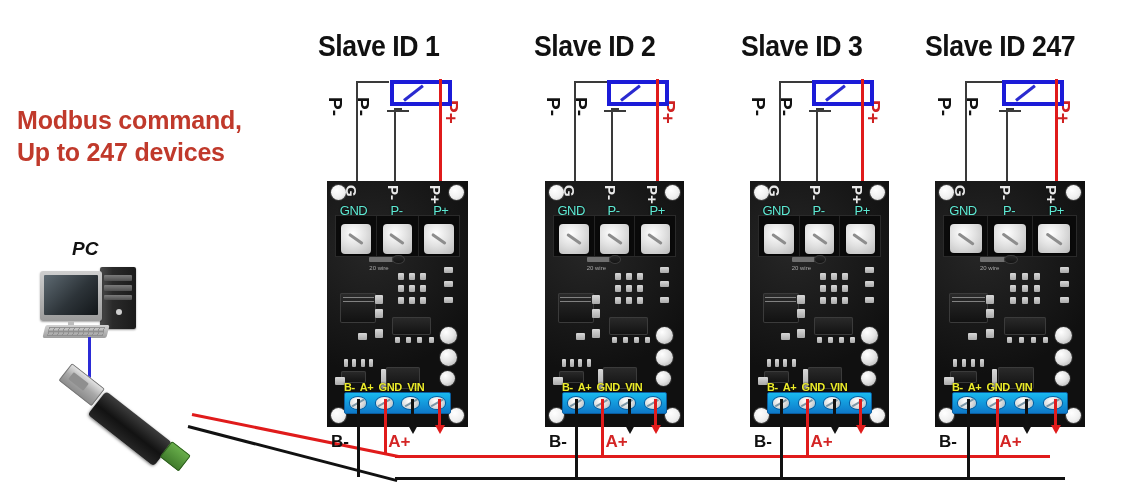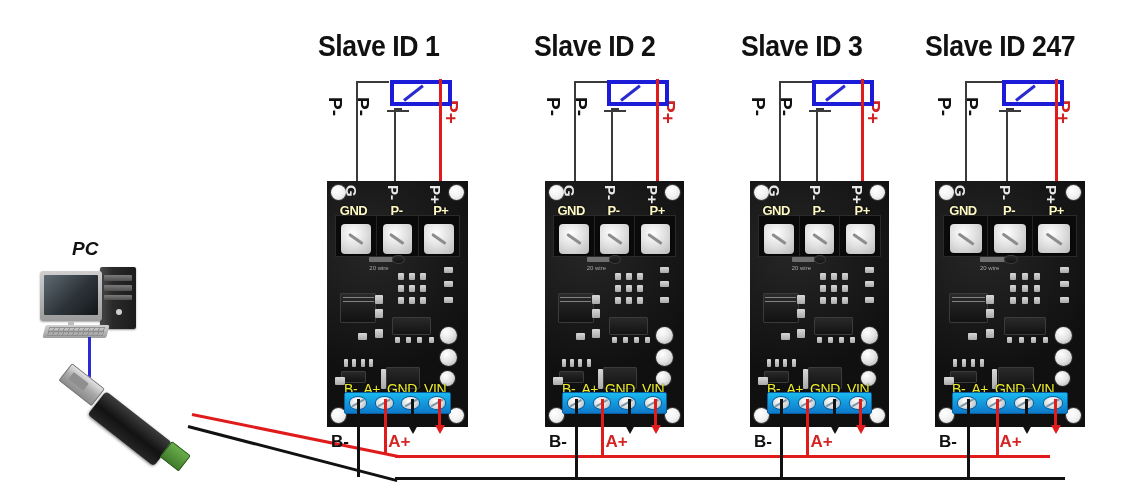--- a/index.html
+++ b/index.html
@@ -42,38 +42,38 @@
   .term-top{position:absolute;background:#0a0a0a;border:1px solid #2a2a2a;
             display:flex;box-sizing:border-box;}
   .term-cell{flex:1;position:relative;display:flex;align-items:flex-end;
              justify-content:center;border-right:1px solid #242424;}
   .term-cell:last-child{border-right:none;}
   .screw{width:74%;height:74%;margin-bottom:6%;border-radius:4px;
          background:radial-gradient(circle at 40% 32%,#fff 0%,#e2e2e2 45%,#b9b9b9 100%);
          position:relative;box-shadow:0 1px 2px rgba(0,0,0,.7);}
   .screw:after{content:"";position:absolute;left:50%;top:50%;width:58%;height:3px;
                background:#8d8d8d;transform:translate(-50%,-50%) rotate(35deg);border-radius:2px;}
-  .silk-top{position:absolute;font-weight:bold;font-size:13px;color:#fef9c3;
+  .silk-top{position:absolute;font-weight:normal;font-size:13px;color:#5eead4;
             text-shadow:0 0 2px #000;letter-spacing:-.5px;}
   .hole{position:absolute;border-radius:50%;background:
         radial-gradient(circle at 38% 34%,#fff 0%,#f0f0f0 55%,#cfcfcf 100%);
         box-shadow:0 0 0 1px #3a3a3a;}
   .pin-lbl{position:absolute;font-weight:bold;font-size:15px;color:#e9e9e9;
            transform:rotate(90deg);transform-origin:left top;white-space:nowrap;}
 
   
   .term-bot{position:absolute;background:linear-gradient(180deg,#19b9ef,#0e79c9);
             border-radius:2px;display:flex;box-sizing:border-box;border:1px solid #0a5d9e;}
   .tb-cell{flex:1;position:relative;display:flex;align-items:center;justify-content:center;}
   .tb-screw{width:62%;height:56%;border-radius:50%;
             background:radial-gradient(circle at 40% 32%,#fff 0%,#dcdcdc 55%,#9fb7c6 100%);
             box-shadow:0 0 0 1px #0a5d9e;}
   .tb-screw:after{content:"";position:absolute;left:50%;top:50%;width:52%;height:2px;
                   background:#7d97a6;transform:translate(-50%,-50%) rotate(-30deg);}
-  .silk-bot{position:absolute;font-weight:normal;font-size:14px;color:#ecec2a;
+  .silk-bot{position:absolute;font-weight:bold;font-size:11px;color:#ecec2a;
             text-shadow:0 0 2px #000;letter-spacing:-.4px;white-space:nowrap;}
 
   
   .chip{position:absolute;background:linear-gradient(180deg,#2b2b2b,#111);
         border-radius:2px;box-shadow:inset 0 0 0 1px #3b3b3b;}
   .chip.lite{background:linear-gradient(180deg,#d8d8d8,#a9a9a9);box-shadow:none;border-radius:1px;}
   .chip.grey{background:#6f6f6f;border-radius:1px;box-shadow:none;}
   .cap{position:absolute;border-radius:50%;
        background:radial-gradient(circle at 36% 30%,#fff 0%,#e3e3e3 50%,#a8a8a8 100%);
        box-shadow:0 0 0 1px #2a2a2a;}
@@ -109,20 +109,22 @@
   .usb-green{position:absolute;background:linear-gradient(180deg,#6ab04c,#3f7a2b);
              border-radius:2px;transform:rotate(38deg);transform-origin:left top;
              box-shadow:inset 0 0 0 1px #2e5c20;}
   .blue-cable{position:absolute;background:#2b2bd6;width:3px;}
 </style>
 </head>
 <body>
 
 <div id="stage">
 
+  <div class="abs modbus-line" style="left:17px;top:106px;">Modbus command,</div>
+  <div class="abs modbus-line" style="left:17px;top:138px;">Up to 247 devices</div>
 
   <div class="abs pc-label" style="left:72px;top:238px;font-style:italic;">PC</div>
 
   <div class="abs" style="left:38px;top:265px;width:120px;height:75px;">
     <div class="tower" style="left:62px;top:2px;width:36px;height:62px;">
       <div class="tower-bay" style="top:8px;height:6px;"></div>
       <div class="tower-bay" style="top:18px;height:6px;"></div>
       <div class="tower-bay" style="top:28px;height:5px;"></div>
       <div class="tower-btn" style="left:45%;top:42px;width:6px;height:6px;"></div>
     </div>

